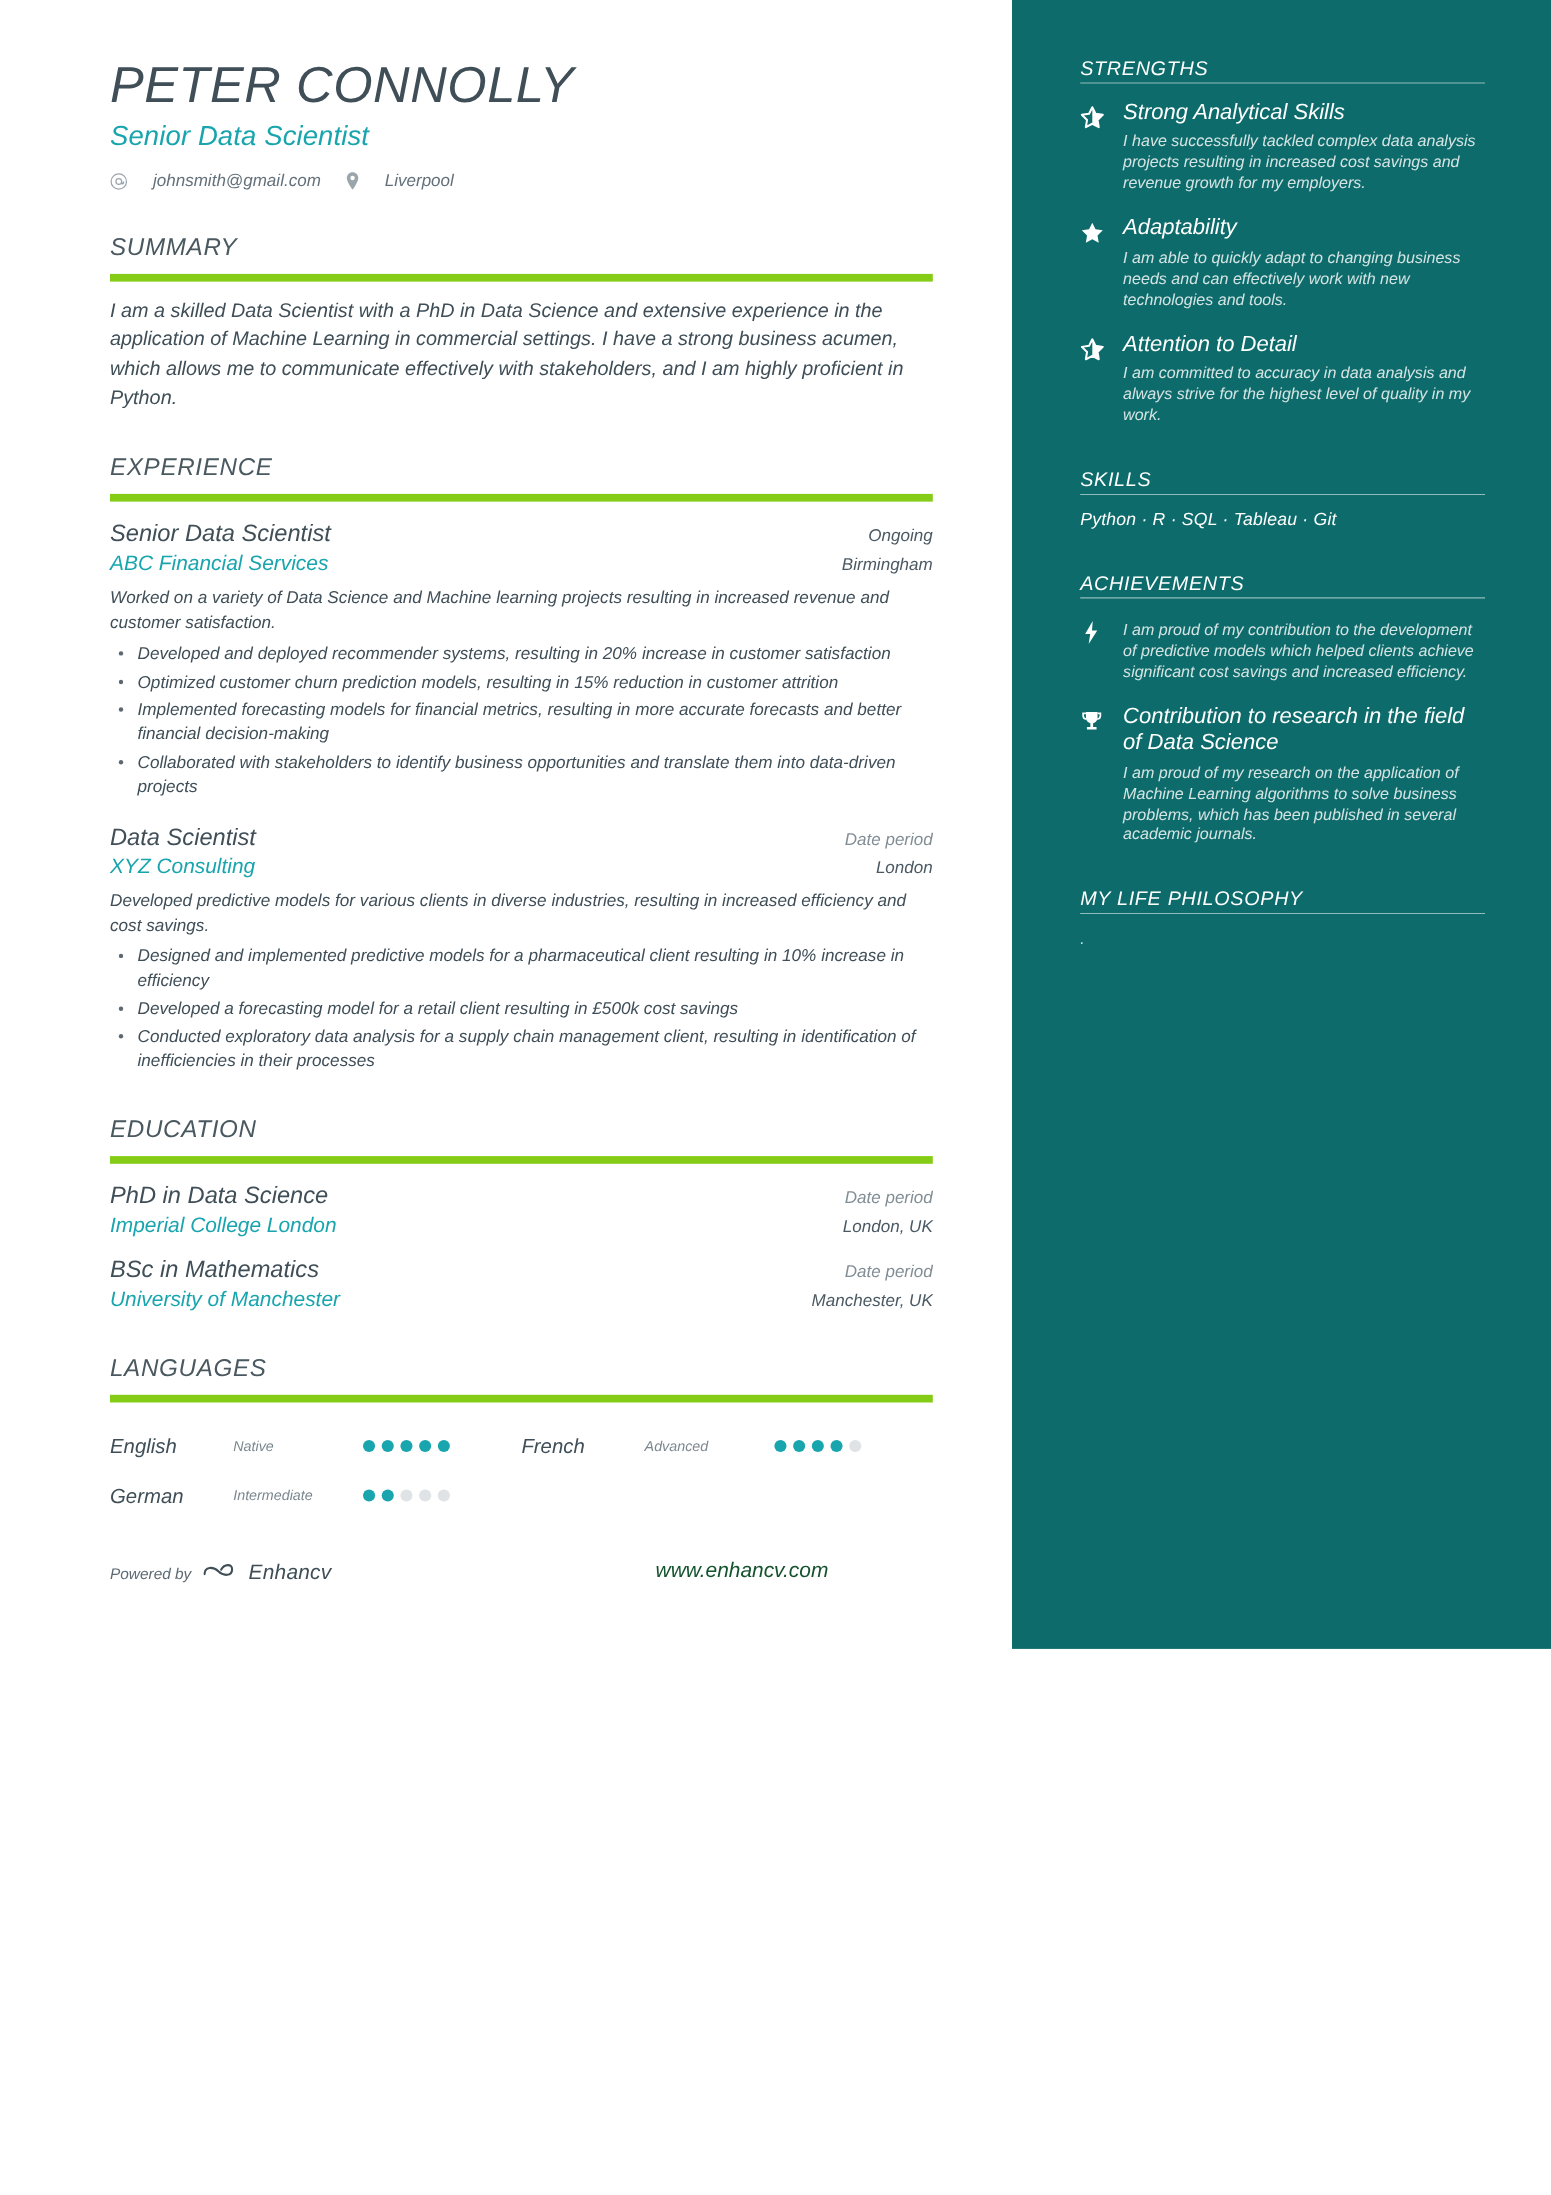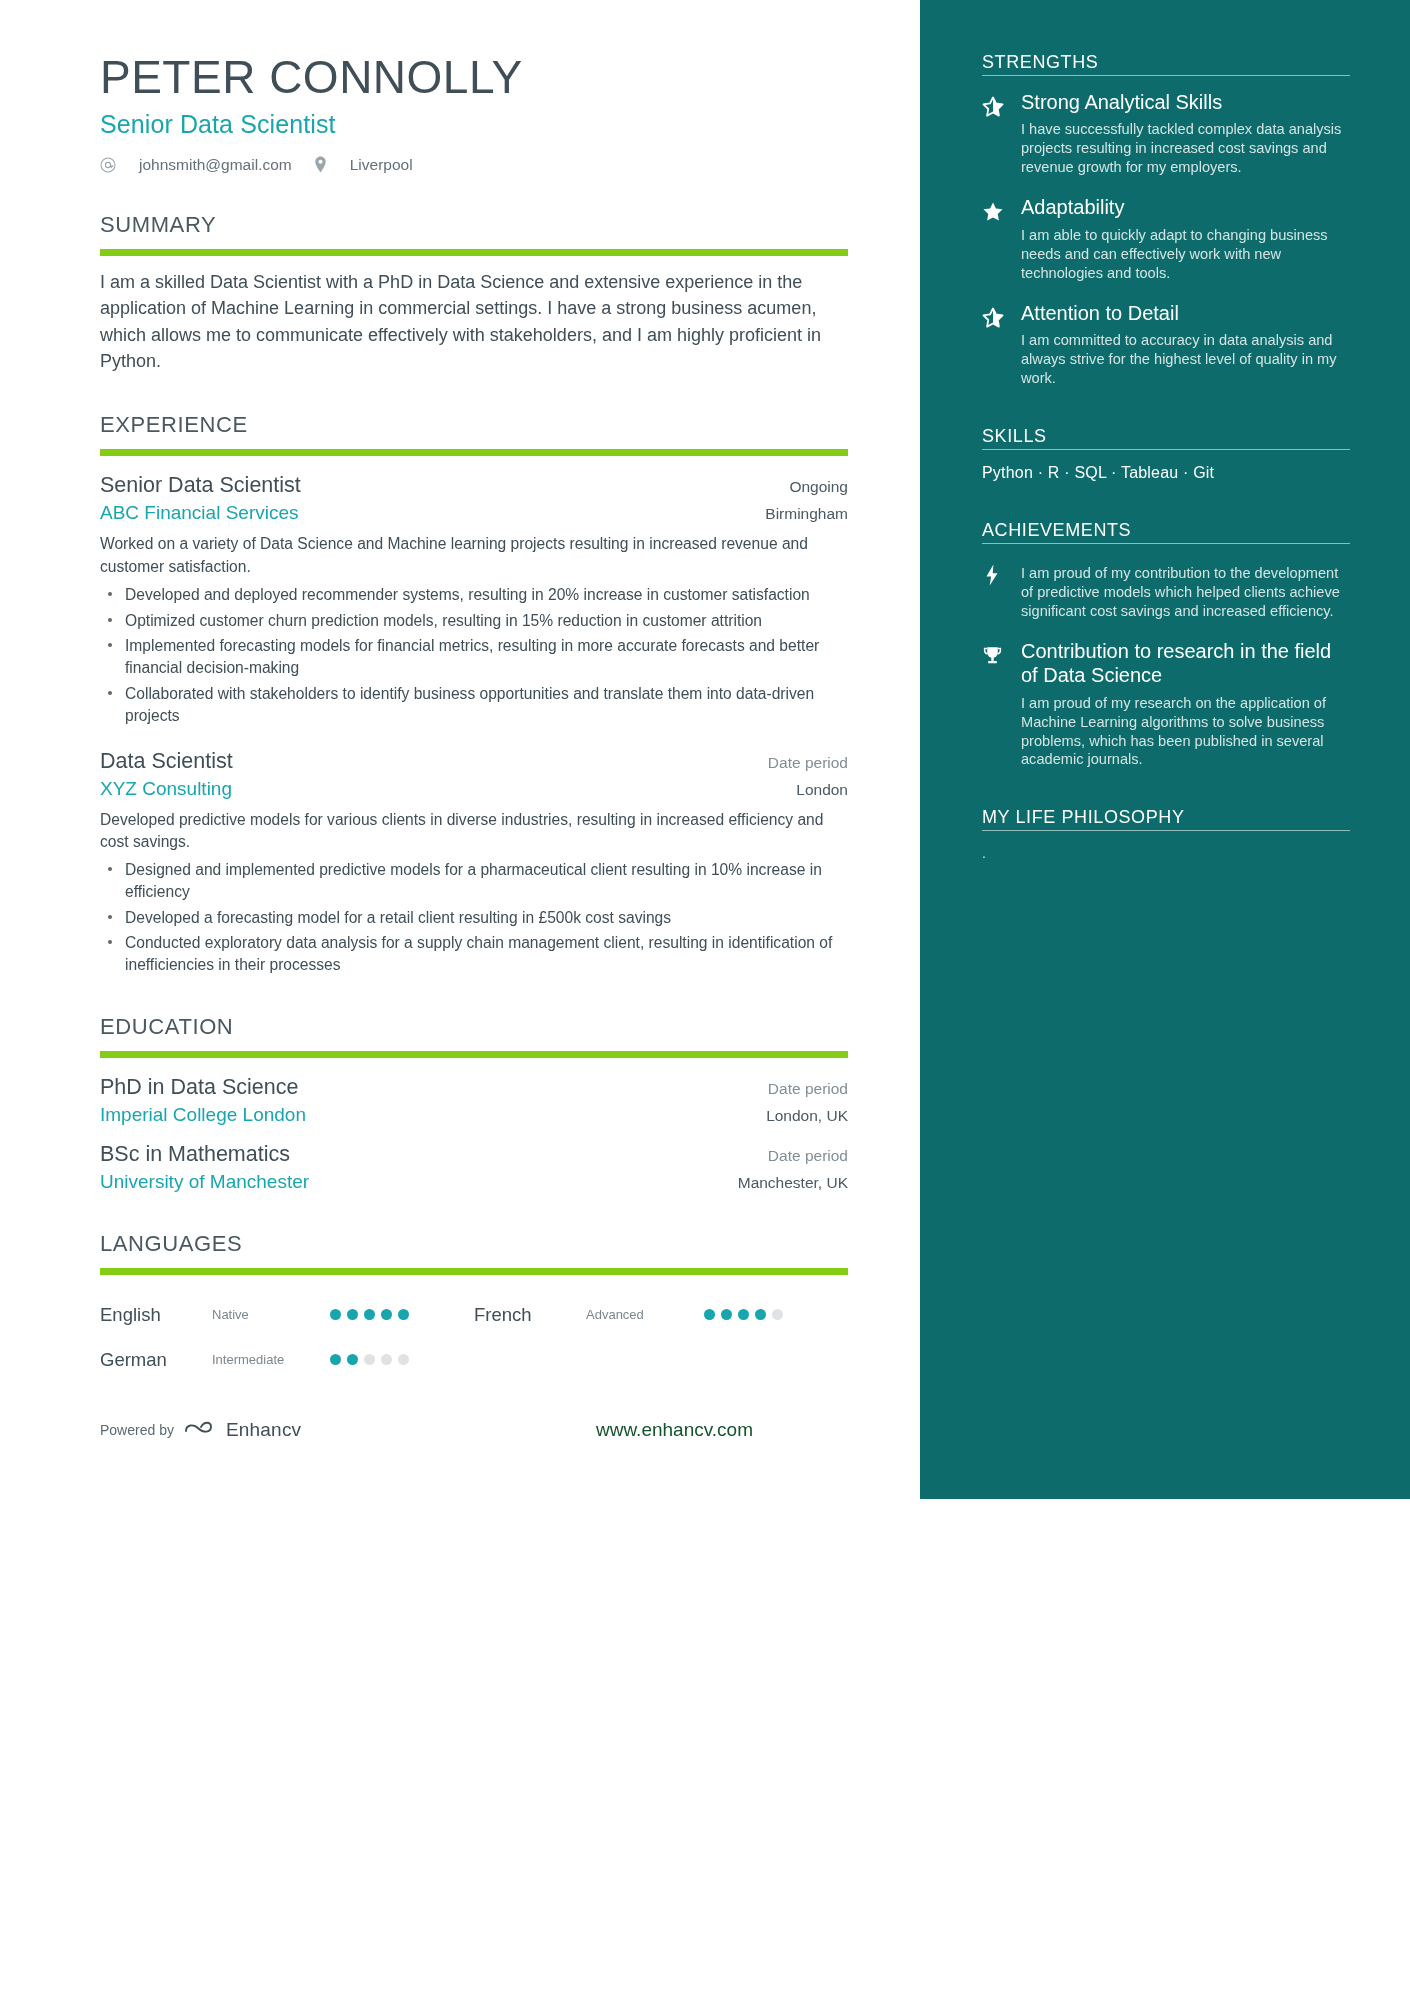--- a/index.html
+++ b/index.html
@@ -3,21 +3,21 @@
 <meta charset="utf-8">
 <style>
   * { margin:0; padding:0; box-sizing:border-box; }
   html, body { width:1410px; height:1995px; }
   body {
     font-family:"Liberation Sans", sans-serif;
     background:#ffffff;
     color:#3c4a52;
     -webkit-font-smoothing:antialiased;
   }
-  .page { position:relative; width:1410px; height:1499px; display:flex; overflow:hidden; }
+  .page { position:relative; width:1410px; height:1499px; display:flex; overflow:hidden;font-style:italic; }
 
   
   .main { width:920px; flex:0 0 920px; padding:52px 72px 0 100px; position:relative; }
 
   .name {
     font-size:46px; font-weight:300; letter-spacing:.5px;
     color:#3f4e57; line-height:1.1; white-space:nowrap;
   }
   .job-title { font-size:25px; color:#19a5ae; font-weight:400; margin-top:7px; letter-spacing:.1px; }
 
@@ -61,21 +61,21 @@
   .lang-item { width:50%; display:flex; align-items:center; height:45px; }
   .lang-name { font-size:18.5px; color:#3f4e57; width:112px; }
   .lang-level { font-size:13px; color:#7b878f; width:118px; padding-right:12px; }
   .dots { display:flex; gap:6px; }
   .dot { width:11px; height:11px; border-radius:50%; background:#dfe3e5; }
   .dot.on { background:#19a5ae; }
 
   
   .footer {
     position:absolute; left:100px; right:72px; bottom:58px;
-    display:flex; align-items:flex-end; font-size:14px; color:#5d6a73;
+    display:flex; align-items:flex-start; font-size:14px; color:#5d6a73;
   }
   .footer .brand { display:flex; align-items:center; gap:9px; }
   .footer .brand-name { font-size:19px; color:#3f4e57; letter-spacing:.2px; }
   .footer .site { margin-left:auto; margin-right:95px; font-size:19px; color:#14532d; }
 
   
   .side {
     width:490px; flex:0 0 490px; background:#0d6b6b;
     color:#ffffff; padding:52px 60px 0 62px; position:relative;
   }

